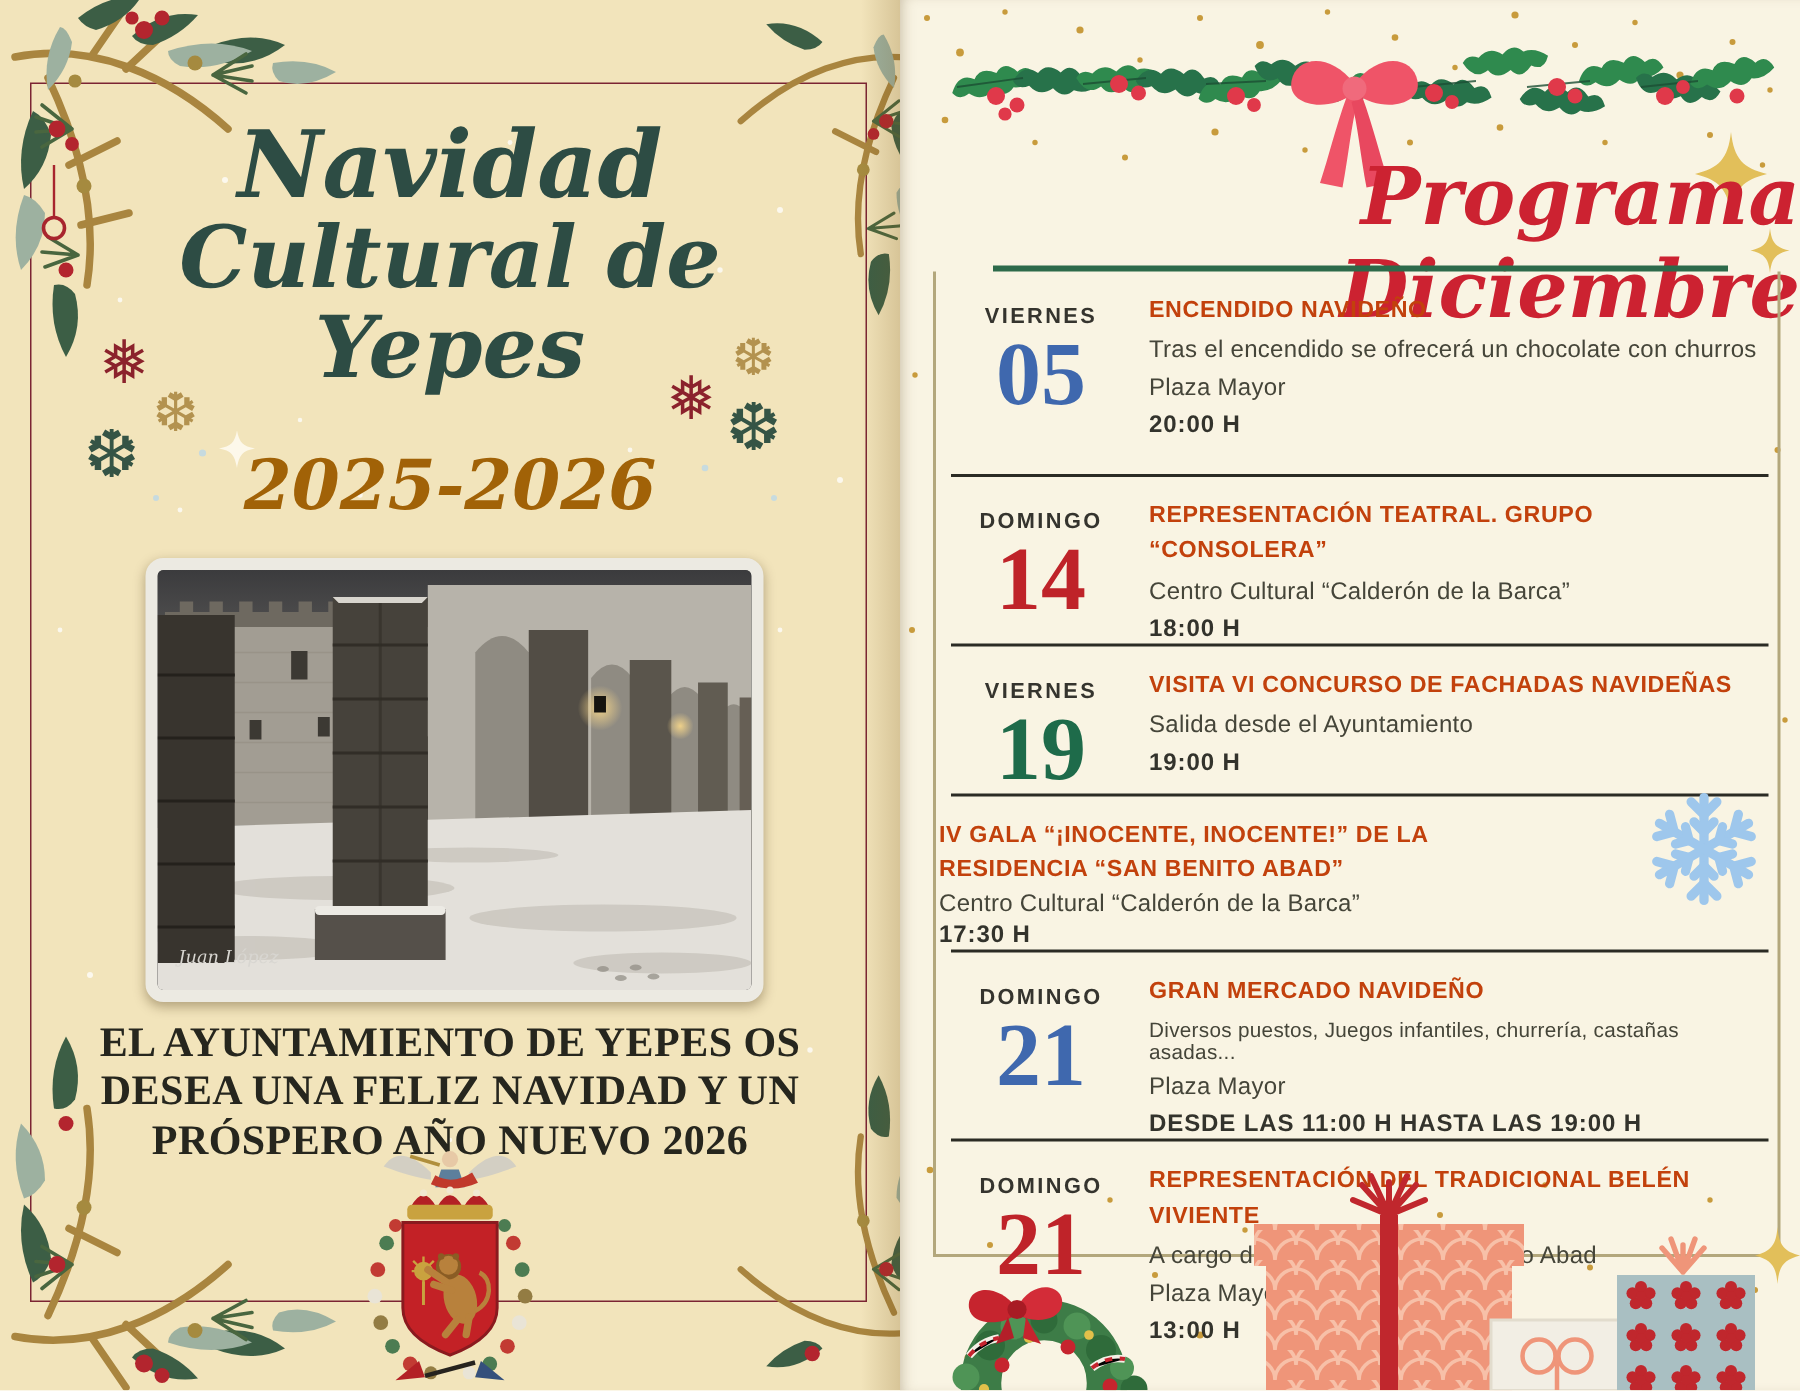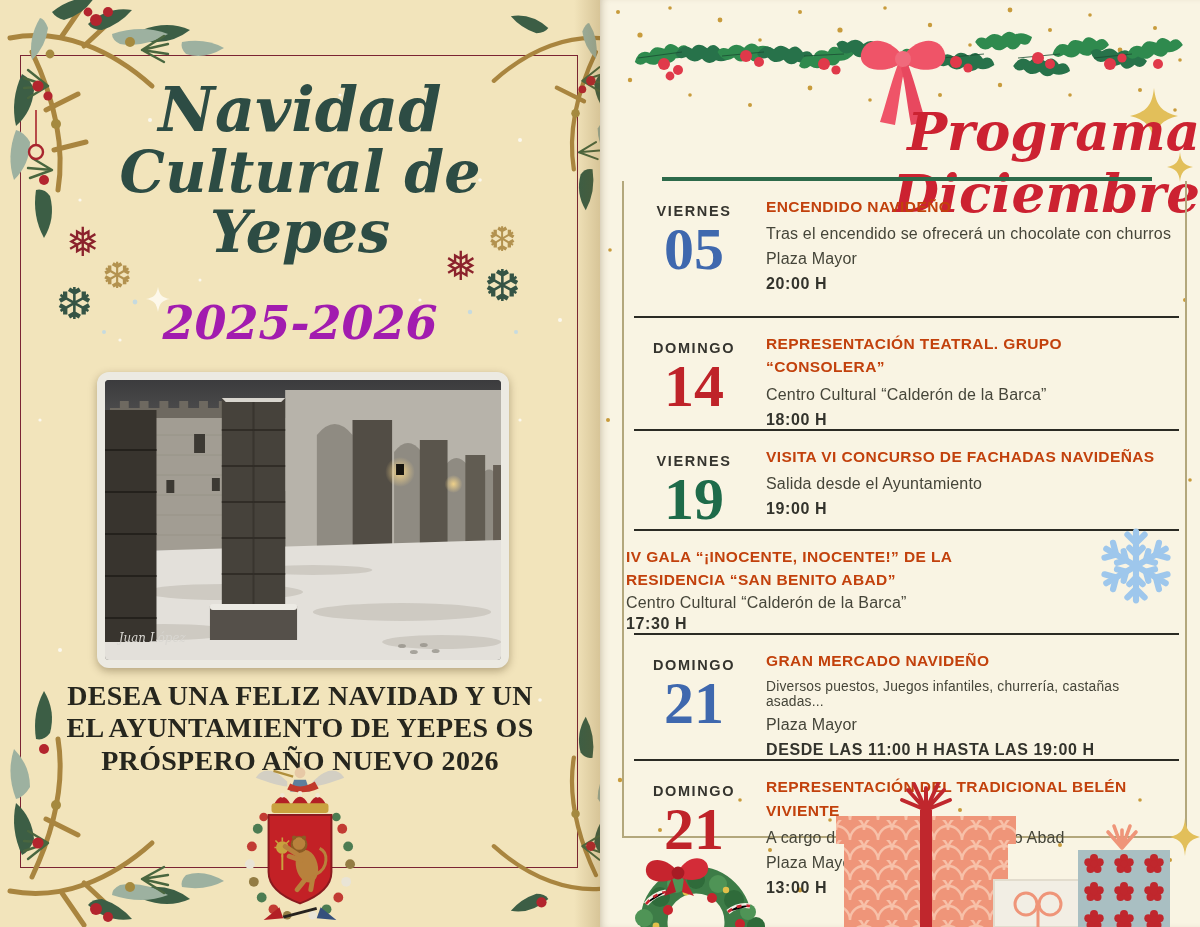--- a/index.html
+++ b/index.html
@@ -7,21 +7,21 @@
   
   .left-page{position:absolute;left:0;top:0;width:600px;height:927px;background:#f2e4bb;overflow:hidden;}
   .left-page::after{content:"";position:absolute;right:0;top:0;width:26px;height:100%;
     background:linear-gradient(to right,rgba(140,100,30,0),rgba(120,85,25,.22));}
   .inner-border{position:absolute;left:20px;top:55px;width:556px;height:811px;border:1.6px solid #7b2433;}
   .lp-title{position:absolute;left:0;top:78px;width:600px;text-align:center;
     font-family:"DejaVu Serif",serif;font-style:italic;color:#2d4c44;line-height:1.04;}
   .lp-title .t1{font-size:62px;font-weight:600;}
   .lp-title .t2,.lp-title .t3{font-size:57px;font-weight:600;}
   .lp-years{position:absolute;left:0;top:296px;width:600px;text-align:center;
-    font-family:"DejaVu Serif",serif;font-style:italic;font-weight:700;font-size:46px;color:#a21caf;}
+    font-family:"DejaVu Serif",serif;font-style:italic;font-weight:700;font-size:46px;color:#a16207;}
   .flake{position:absolute;line-height:1;font-family:"DejaVu Sans",sans-serif;}
   .photo-frame{position:absolute;left:97px;top:372px;width:412px;height:296px;border:8px solid #eceae2;
     border-radius:12px;box-sizing:border-box;box-shadow:0 3px 8px rgba(60,40,10,.35);overflow:hidden;background:#555;}
   .photo-frame svg{display:block;width:100%;height:100%;}
   .lp-message{position:absolute;left:0;top:680px;width:600px;text-align:center;
     font-family:"Liberation Serif",serif;font-weight:700;font-size:28px;color:#26261e;line-height:1.16;letter-spacing:.3px;}
   .coat{position:absolute;left:50%;transform:translateX(-50%);top:760px;width:128px;height:167px;}
   .corner{position:absolute;}
   
   .right-page{position:absolute;left:600px;top:0;width:600px;height:927px;background:#f9f4e3;overflow:hidden;
@@ -315,22 +315,22 @@
           <ellipse cx="300" cy="266" rx="4" ry="2"></ellipse>
             <ellipse cx="312" cy="272" rx="4" ry="2"></ellipse>
             <ellipse cx="322" cy="265" rx="4" ry="2"></ellipse>
           <ellipse cx="334" cy="271" rx="4" ry="2"></ellipse>
         </g>
         <text x="14" y="262" font-family="DejaVu Serif,serif" font-style="italic" font-size="12" fill="#d8d6d1" id="wm-text">Juan López</text>
       </svg>
     </div>
 
     <div class="lp-message">
+      <div>EL AYUNTAMIENTO DE YEPES OS</div>
       <div>DESEA UNA FELIZ NAVIDAD Y UN</div>
-      <div>EL AYUNTAMIENTO DE YEPES OS</div>
       <div>PRÓSPERO AÑO NUEVO 2026</div>
     </div>
 
     <svg class="coat" viewBox="0 0 130 170">
 
       <g>
         <path d="M52,22 C36,6 26,9 20,18 C33,23 44,26 52,27 Z" fill="#d3cfc3"></path>
         <path d="M78,22 C94,6 104,9 110,18 C97,23 86,26 78,27 Z" fill="#d3cfc3"></path>
         <circle cx="65" cy="13" r="5.5" fill="#e7c9a6"></circle>
         <path d="M59,20 h12 l4,12 h-20 Z" fill="#5d7f9c"></path>

